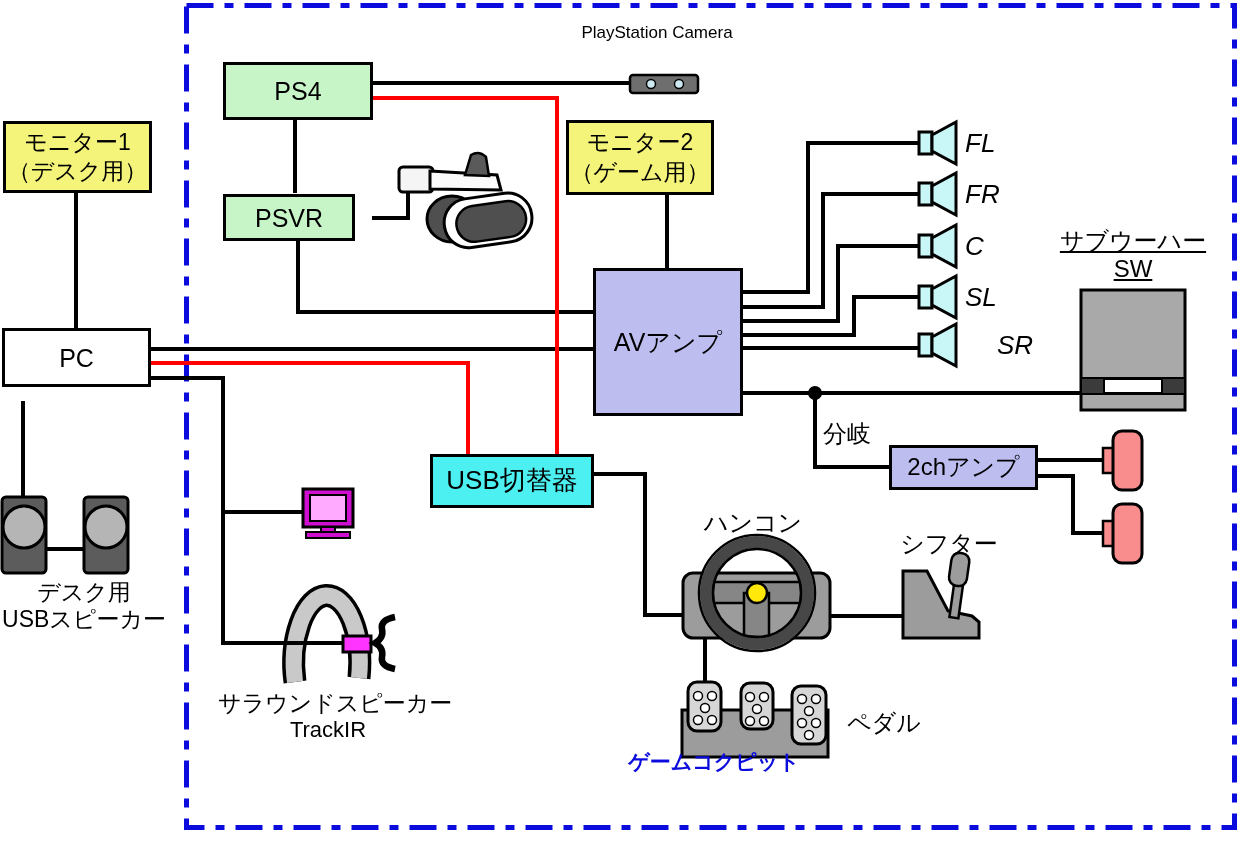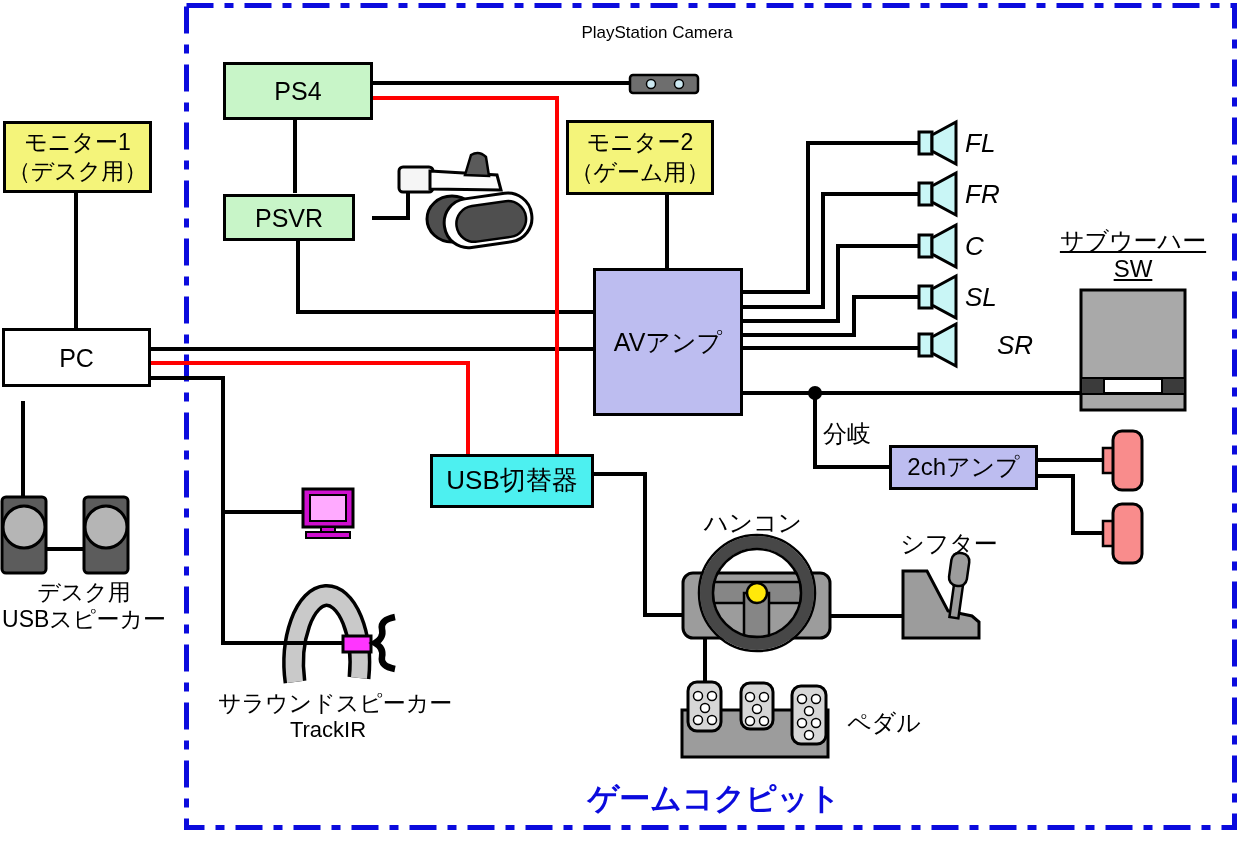--- a/index.html
+++ b/index.html
@@ -20,22 +20,22 @@
   .purple{background:#bdbdf0;}
   .cyan{background:#4df0f0;font-size:26px;}
   .lbl{position:absolute;white-space:nowrap;font-size:24px;line-height:1.18;}
   .lbl.center{text-align:center;}
   .spk-lbl{position:absolute;font-size:26px;height:30px;display:flex;align-items:center;font-style:italic;}
   .cam-lbl{
     position:absolute;left:577px;top:21px;width:160px;text-align:center;
     font-size:17px;line-height:1.4;white-space:normal;word-break:break-all;
   }
   .cockpit{
-    position:absolute;left:564px;top:778px;width:300px;text-align:center;
-    font-size:31px;font-weight:bold;color:#0b0bdd;
+    position:absolute;left:564px;top:748px;width:300px;text-align:center;
+    font-size:21px;font-weight:bold;color:#0b0bdd;
   }
 </style>
 </head>
 <body>
 
 <div class="canvas">
 
   <svg class="layer" width="1252" height="842" viewBox="0 0 1252 842">
 
     <rect x="186.5" y="5.5" width="1048" height="822" fill="none" stroke="#0b0bdd" stroke-width="5" stroke-dasharray="27 11 9 11"></rect>

